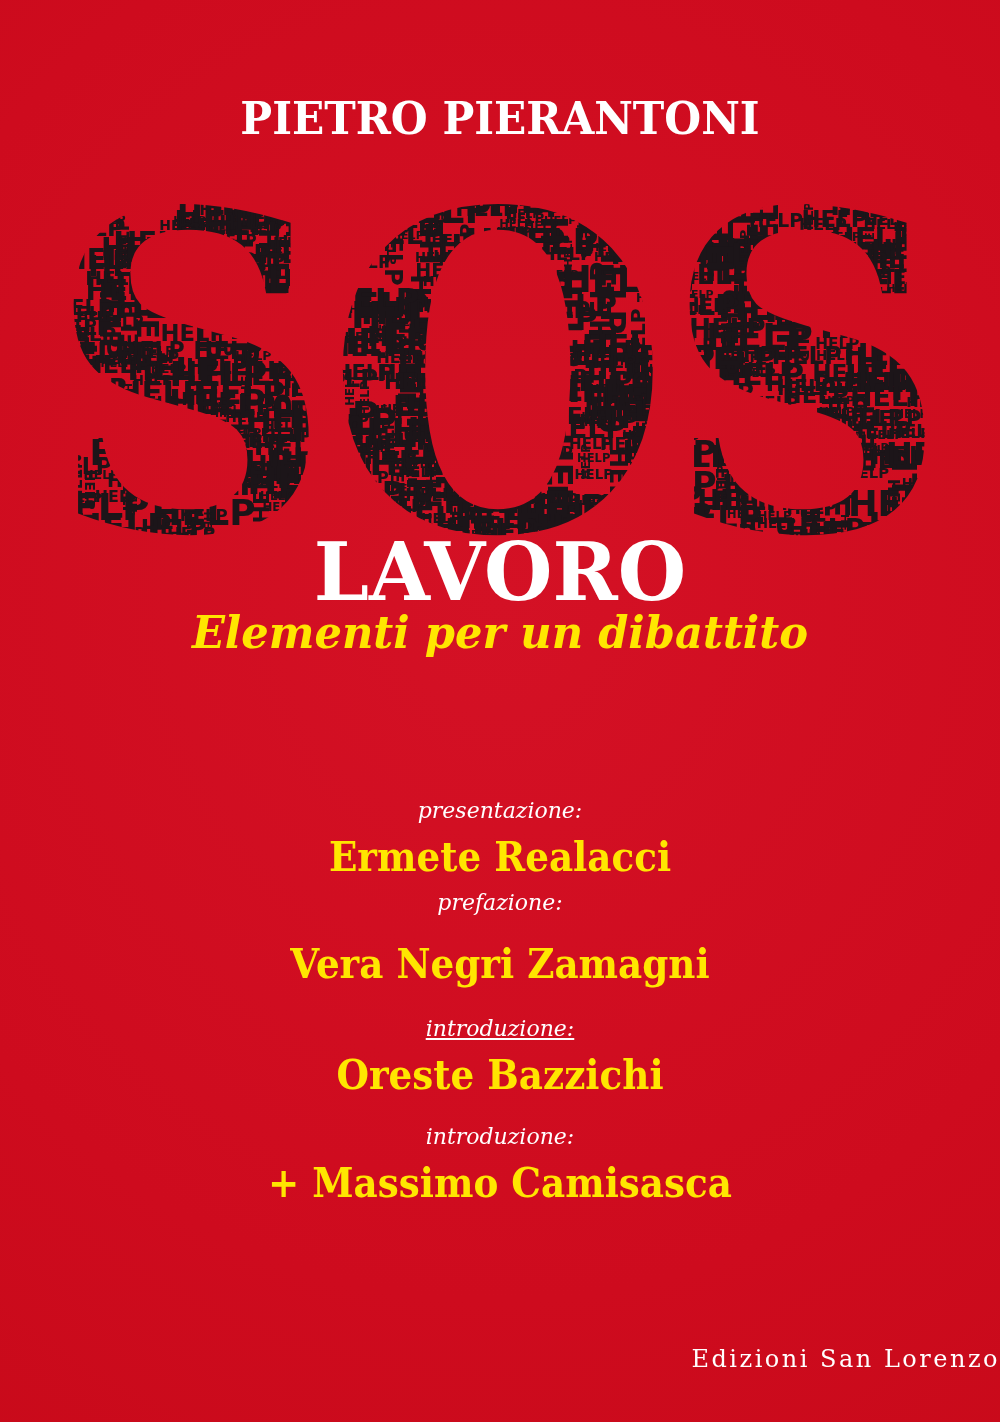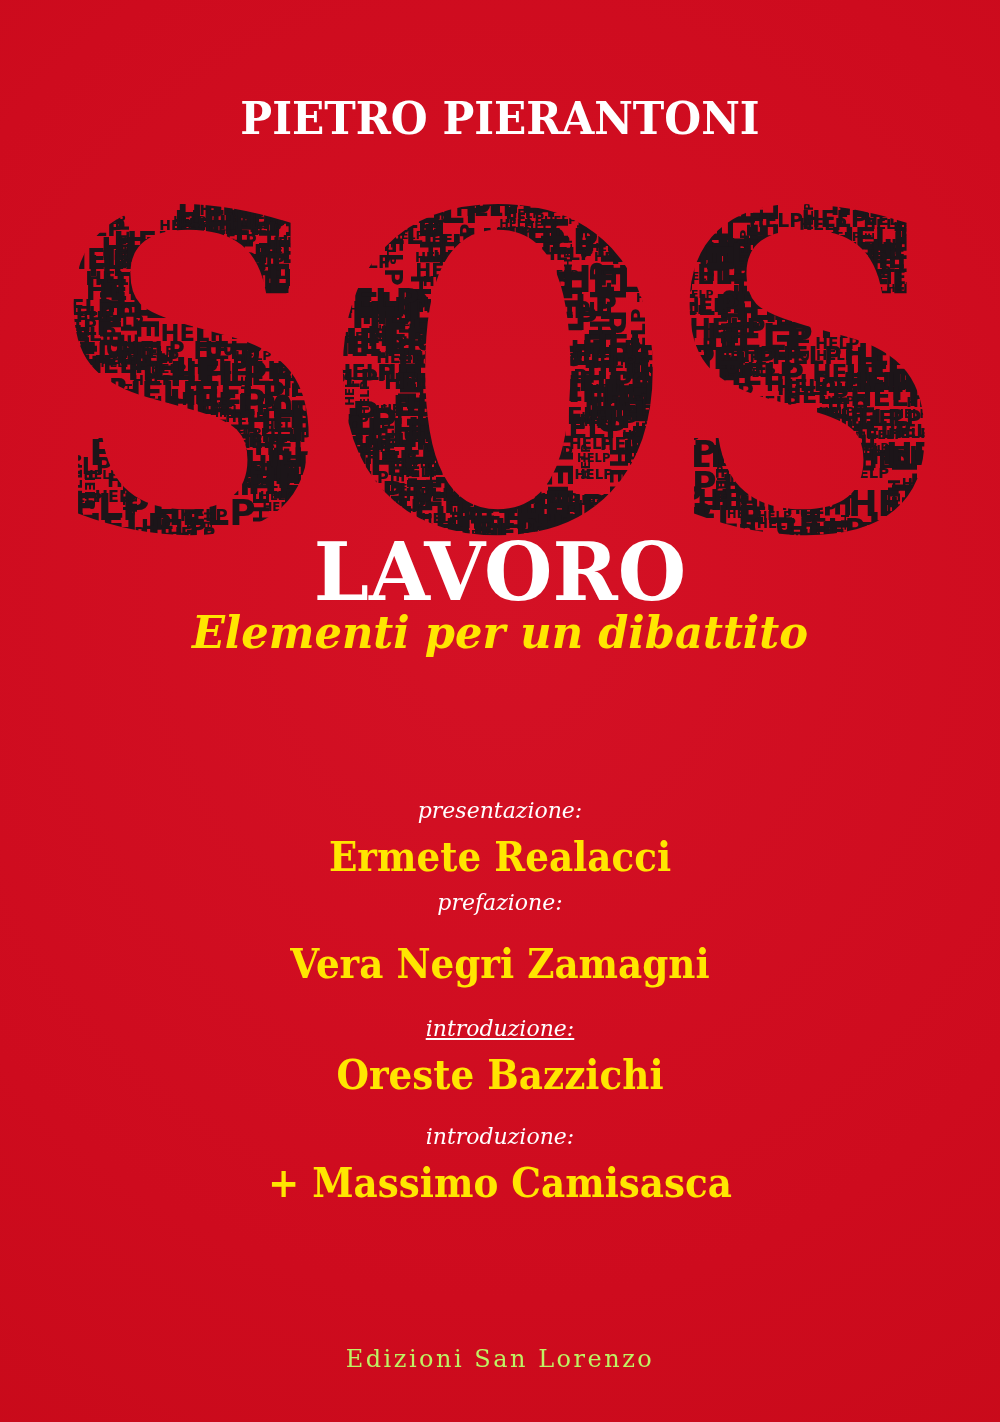--- a/index.html
+++ b/index.html
@@ -35,21 +35,21 @@
   }
   .role-presentazione { top: 798px; }
   .name-realacci     { top: 833px; }
   .role-prefazione   { top: 890px; }
   .name-zamagni      { top: 940px; }
   .role-introduzione { top: 1016px; text-decoration: underline; }
   .name-bazzichi     { top: 1051px; }
   .role-postfazione  { top: 1124px; }
   .name-camisasca    { top: 1159px; }
   .publisher {
-    top: 1345px; font-size: 24px; color: #bef264; letter-spacing: 2.5px; font-weight: normal;
+    top: 1345px; font-size: 24px; color: #ffffff; letter-spacing: 2.5px; font-weight: normal; text-align: right;
   }
   svg text.help-word { font-family: "DejaVu Sans", sans-serif; font-weight: bold; }
 </style>
 </head>
 <body>
 
 <div class="bg"></div>
 
 <div class="line author">PIETRO PIERANTONI</div>
 

